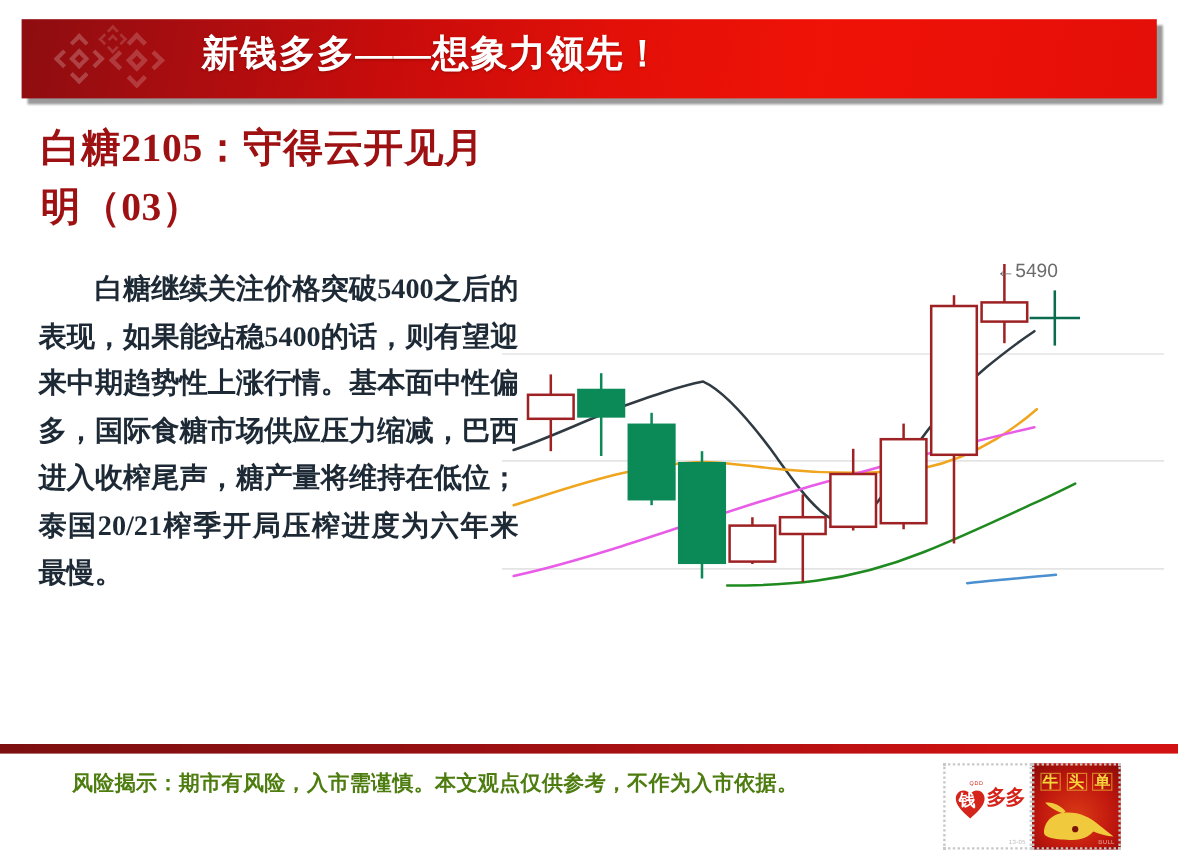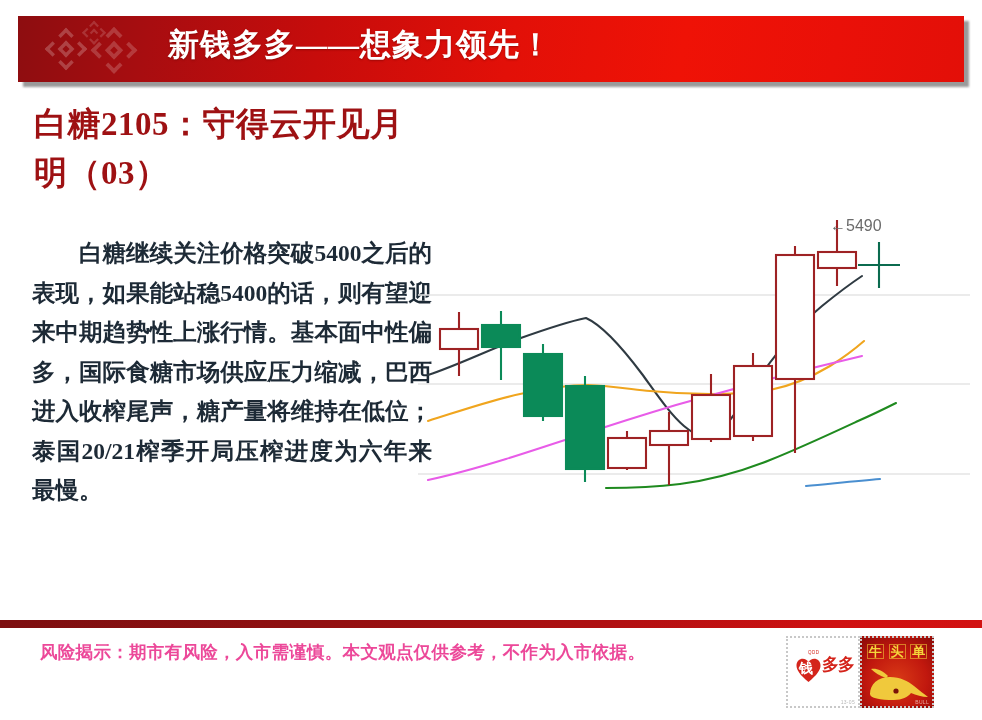--- a/index.html
+++ b/index.html
@@ -55,37 +55,36 @@
   
   .body-text{
     position:absolute;left:32px;top:222px;width:400px;
     color:#1d2a36;
     font-size:23.5px;
     line-height:39.5px;
     text-align:justify;
     text-indent:47px;
     font-weight:700;
     font-family:"Liberation Serif","DejaVu Serif",serif;
-    margin-top:12px;
   }
 
   
   .chart{
     position:absolute;left:418px;top:198px;width:552px;height:330px;text-decoration:underline;
   }
   .chart svg{display:block;}
 
   
   .footer-rule{
     position:absolute;left:0;top:620px;width:982px;height:8px;
     background:linear-gradient(90deg,#7d0f10 0%,#8f1011 30%,#b01012 62%,#cf1111 85%,#d21212 100%);
   }
   .footer-text{
-    position:absolute;left:40px;top:640px;
-    color:#ec4899;
+    position:absolute;left:60px;top:640px;
+    color:#4d7c0f;
     font-size:17.5px;
     font-weight:700;
     letter-spacing:.3px;
     font-family:Liberation Mono, monospace;
     white-space:nowrap;
   }
   .footer-logos{
     position:absolute;left:786px;top:636px;width:148px;height:72px;
     display:flex;
   }

